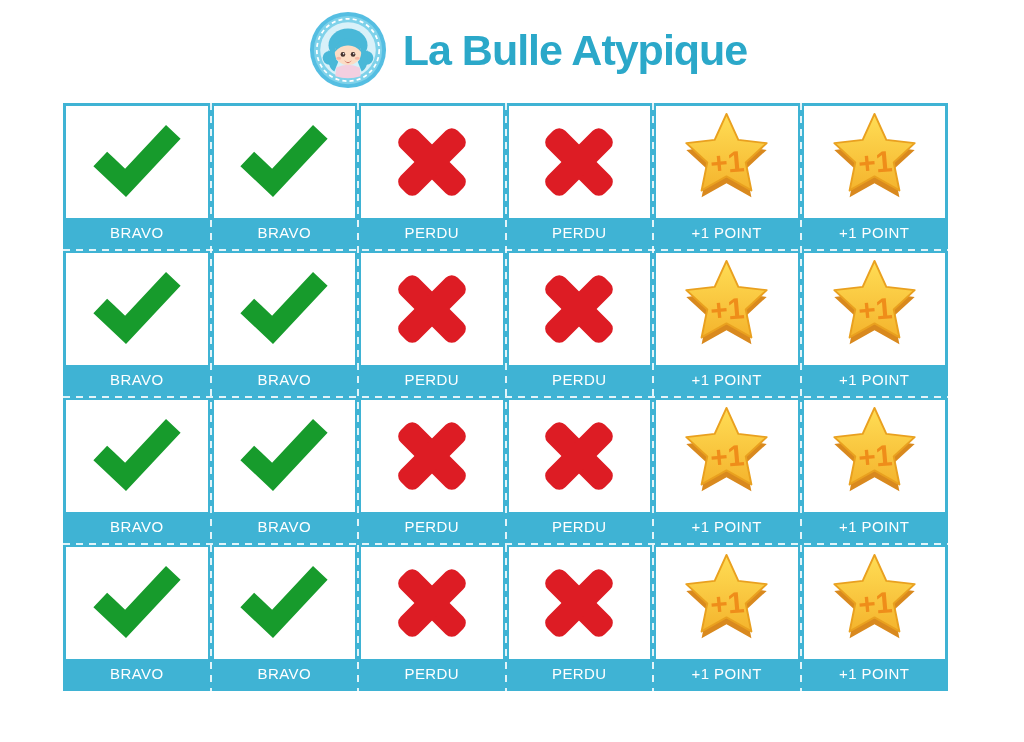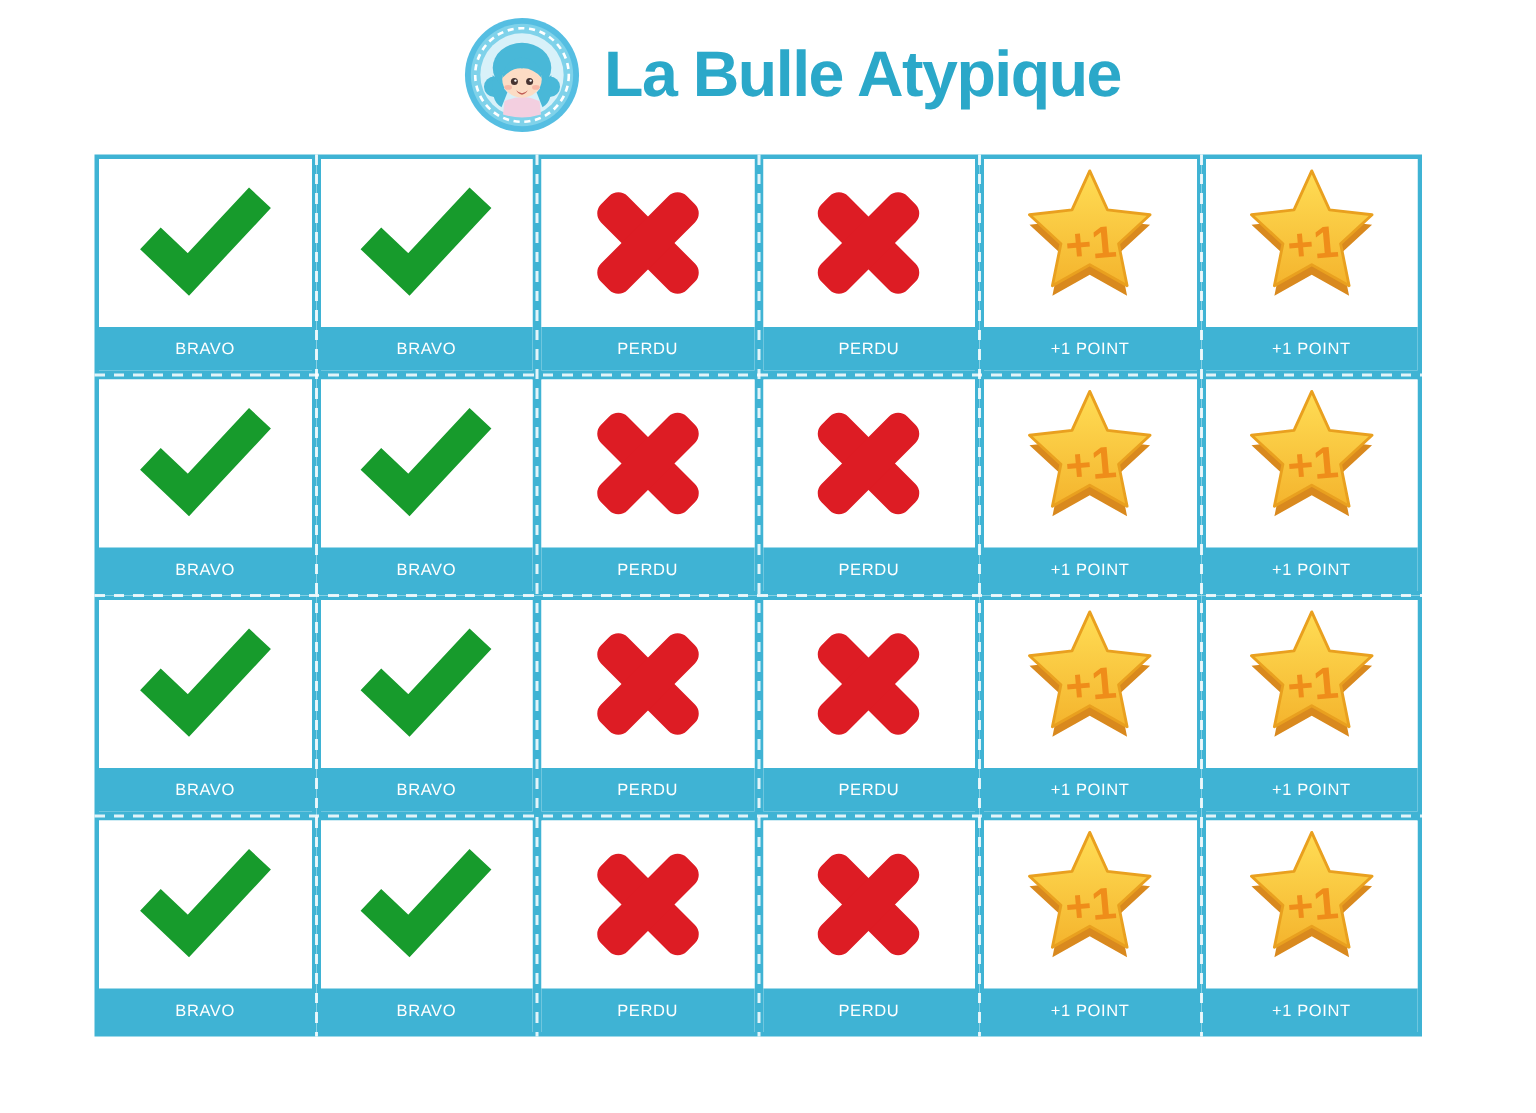--- a/index.html
+++ b/index.html
@@ -39,21 +39,21 @@
   .card-icon{
     flex:1;display:flex;align-items:center;justify-content:center;
     overflow:hidden;background:#fff;
   }
   .card-icon svg{display:block;}
   .card-label{
     height:29px;flex:0 0 29px;
     background:var(--accent-cyan);
     color:var(--label-text);
     display:flex;align-items:center;justify-content:center;
-    font-size:11px;letter-spacing:0.4px;
+    font-size:15px;letter-spacing:0.4px;
   }
 
   
   .cut-v{
     position:absolute;top:0;bottom:0;width:2px;margin-left:-1px;
     background:repeating-linear-gradient(to bottom,
       rgba(255,255,255,0.85) 0 7px, rgba(255,255,255,0) 7px 13px);
     pointer-events:none;
   }
   .cut-h{

